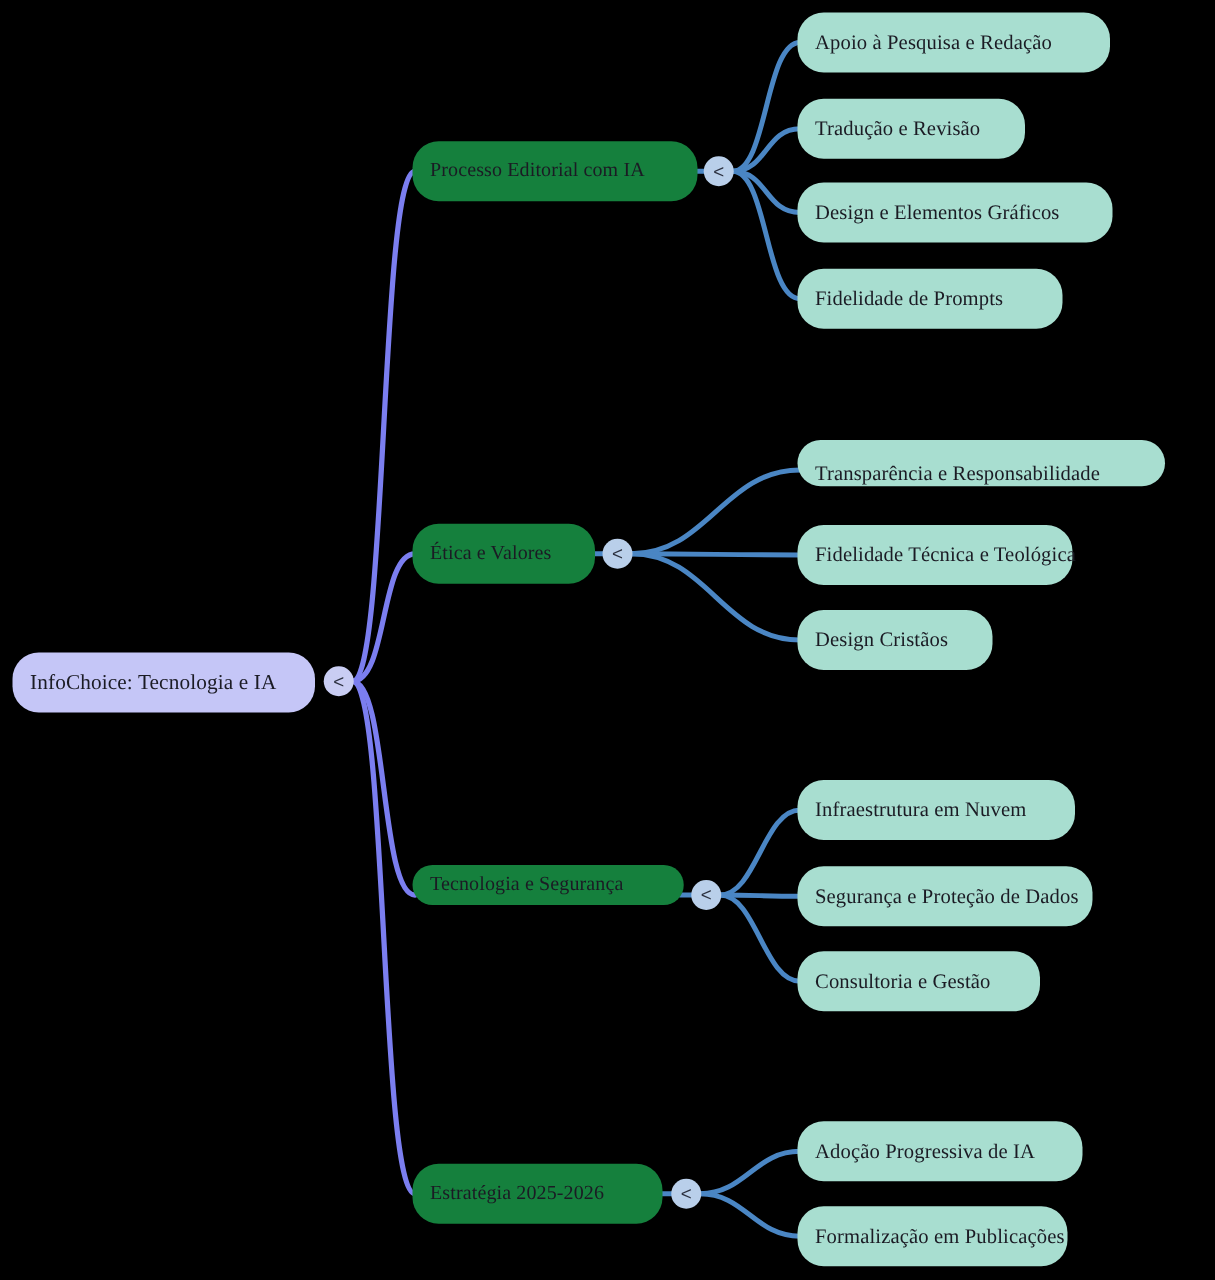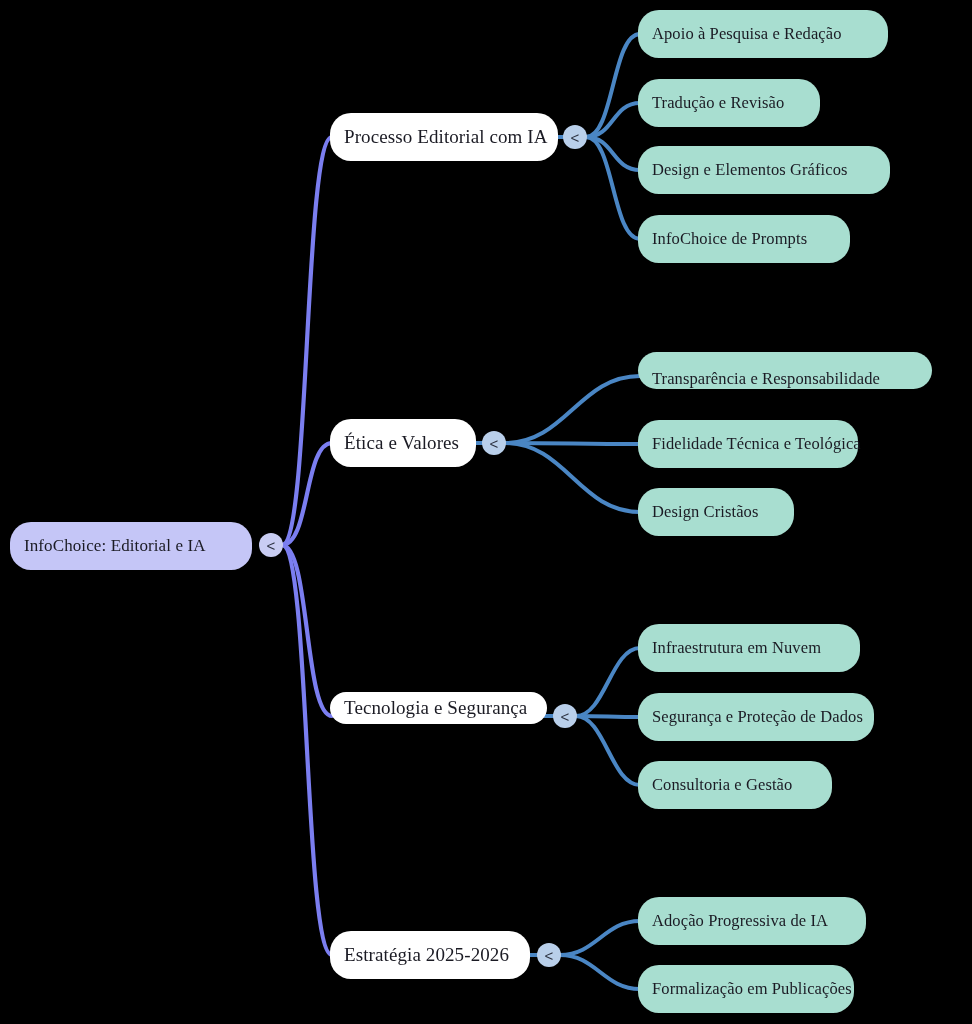--- a/index.html
+++ b/index.html
@@ -32,22 +32,22 @@
     color: #1b1b24;
     white-space: nowrap;
     padding: 0 14px;
     letter-spacing: 0.1px;
   }
   .node-root {
     background: #c5c6f7;
     font-size: 17px;
   }
   .node-branch {
-    background: #ffffff;
-    font-size: 19px;
+    background: #15803d;
+    font-size: 16px;
   }
   .node-leaf {
     background: #a8ded0;
     font-size: 16.5px;
   }
   .toggle {
     position: absolute;
     border-radius: 50%;
     background: #c9cdf3;
     display: flex;
@@ -83,38 +83,38 @@
       <path d="M 547 716 C 575 716, 525 716, 553 716" fill="none" stroke="#4a86c4" stroke-width="4" stroke-linecap="round"></path>
       <path d="M 576 716 C 604.8 716, 611.2 648, 640 648" fill="none" stroke="#4a86c4" stroke-width="4" stroke-linecap="round"></path>
       <path d="M 576 716 C 604.8 716, 611.2 717, 640 717" fill="none" stroke="#4a86c4" stroke-width="4" stroke-linecap="round"></path>
       <path d="M 576 716 C 604.8 716, 611.2 785, 640 785" fill="none" stroke="#4a86c4" stroke-width="4" stroke-linecap="round"></path>
       <path d="M 530 955 C 558 955, 509 955, 537 955" fill="none" stroke="#4a86c4" stroke-width="4" stroke-linecap="round"></path>
       <path d="M 560 955 C 596 955, 604 921, 640 921" fill="none" stroke="#4a86c4" stroke-width="4" stroke-linecap="round"></path>
       <path d="M 560 955 C 596 955, 604 989, 640 989" fill="none" stroke="#4a86c4" stroke-width="4" stroke-linecap="round"></path>
     </svg>
   <div id="nodes">
       <div class="node node-root" style="left: 10px; top: 522px; width: 242px; height: 48px;">
-        <span>InfoChoice: Editorial e IA</span>
+        <span>InfoChoice: Tecnologia e IA</span>
       </div>
       <div class="toggle " style="left: 259px; top: 533px; width: 24px; height: 24px;">&lt;</div>
       <div class="node node-branch" style="left: 330px; top: 113px; width: 228px; height: 48px;">
         <span>Processo Editorial com IA</span>
       </div>
       <div class="toggle toggle-branch" style="left: 563px; top: 125px; width: 24px; height: 24px;">&lt;</div>
       <div class="node node-leaf" style="left: 638px; top: 10px; width: 250px; height: 48px;">
         <span>Apoio à Pesquisa e Redação</span>
       </div>
       <div class="node node-leaf" style="left: 638px; top: 79px; width: 182px; height: 48px;">
         <span>Tradução e Revisão</span>
       </div>
       <div class="node node-leaf" style="left: 638px; top: 146px; width: 252px; height: 48px;">
         <span>Design e Elementos Gráficos</span>
       </div>
       <div class="node node-leaf" style="left: 638px; top: 215px; width: 212px; height: 48px;">
-        <span>InfoChoice de Prompts</span>
+        <span>Fidelidade de Prompts</span>
       </div>
       <div class="node node-branch" style="left: 330px; top: 419px; width: 146px; height: 48px;">
         <span>Ética e Valores</span>
       </div>
       <div class="toggle toggle-branch" style="left: 482px; top: 431px; width: 24px; height: 24px;">&lt;</div>
       <div class="node node-leaf" style="left: 638px; top: 352px; width: 294px; height: 37px; align-items: flex-end;">
         <span>Transparência e Responsabilidade</span>
       </div>
       <div class="node node-leaf" style="left: 638px; top: 420px; width: 220px; height: 48px; text-align: center;">
         <span>Fidelidade Técnica e Teológica</span>

